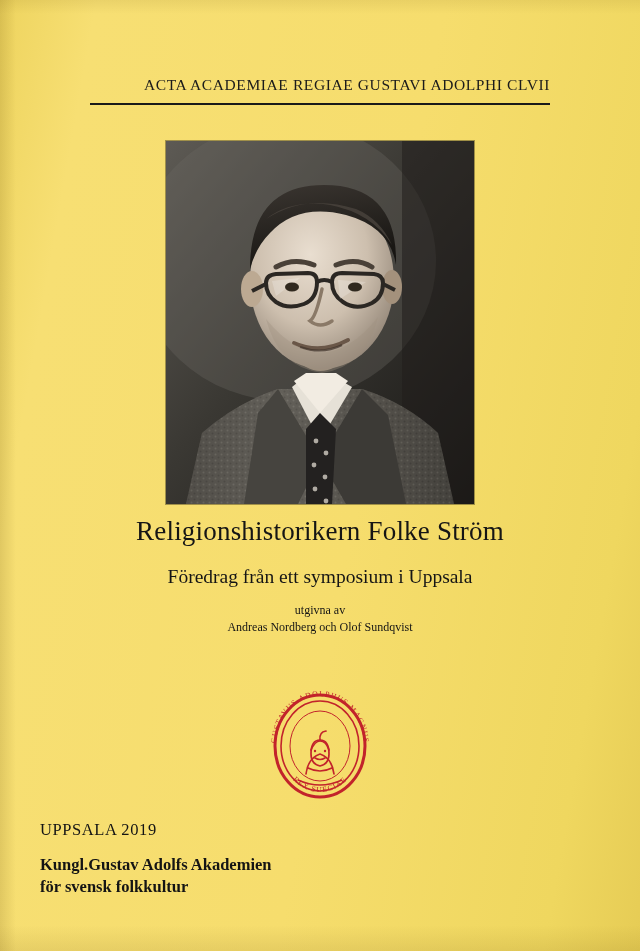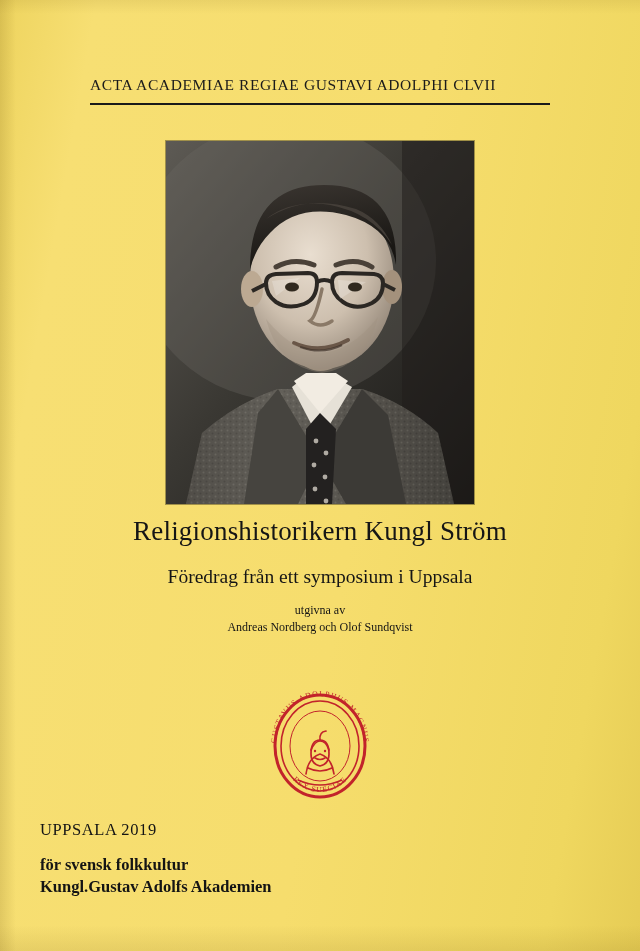--- a/index.html
+++ b/index.html
@@ -46,21 +46,21 @@
     background: linear-gradient(to top, rgba(120,95,20,0.13), rgba(255,255,255,0));
     pointer-events: none;
   }
 
   
   .series-wrap {
     position: absolute;
     left: 90px;
     right: 90px;
     top: 76px;
-    text-align: left;
+    text-align: right;
   }
   .series-text {
     font-size: 15.5px;
     letter-spacing: 0.6px;
     color: #1b1b1b;
     font-variant: small-caps;
     text-transform: uppercase;
     white-space: nowrap;
   }
   .series-rule {
@@ -243,21 +243,21 @@
       <path d="M134 206 Q156 214 176 204" stroke="#3f3229" stroke-width="2" fill="none" opacity="0.7"></path>
 
       <path d="M100 178 Q156 246 212 176 Q200 226 156 232 Q112 226 100 178 Z" fill="#9f907e" opacity="0.35"></path>
 
       <rect width="308" height="363" fill="none"></rect>
       <rect x="0" y="0" width="308" height="363" fill="url(#bgGrad)" opacity="0"></rect>
     </svg>
   </div>
 
   <div class="title-block">
-    <div class="main-title">Religionshistorikern Kungl Ström</div>
+    <div class="main-title">Religionshistorikern Folke Ström</div>
     <div class="subtitle">
       <div>Föredrag från ett symposium i Uppsala</div>
     </div>
     <div class="editors-label">utgivna av</div>
     <div class="editors-names">Andreas Nordberg och Olof Sundqvist</div>
   </div>
 
   <div class="emblem">
     <svg width="124" height="116" viewBox="0 0 124 116" xmlns="http://www.w3.org/2000/svg" role="img">
       <defs>
@@ -287,18 +287,18 @@
         <circle cx="57" cy="63" r="1.2"></circle>
         <circle cx="67" cy="63" r="1.2"></circle>
       </g>
       <path d="M40 92 q22 10 44 0" stroke="#c2232b" stroke-width="1.4" fill="none"></path>
     </svg>
   </div>
 
   <div class="imprint">
     <div class="place-year">UPPSALA 2019</div>
     <div class="publisher">
+      <div>Kungl.Gustav Adolfs Akademien</div>
       <div>för svensk folkkultur</div>
-      <div>Kungl.Gustav Adolfs Akademien</div>
     </div>
   </div>
 
 </div>
 
 </body></html>

